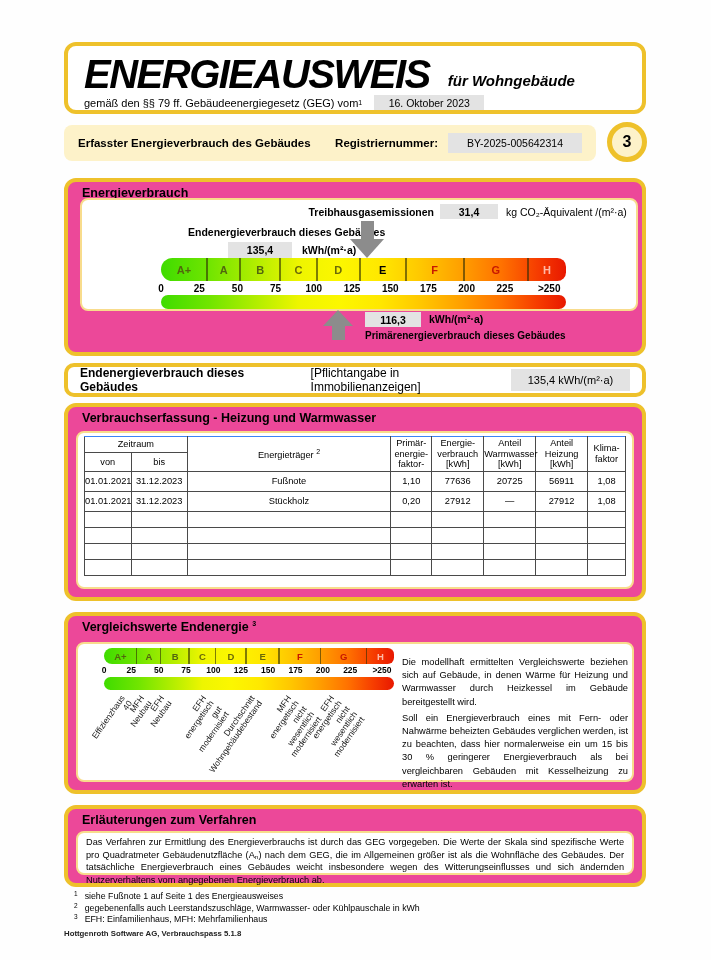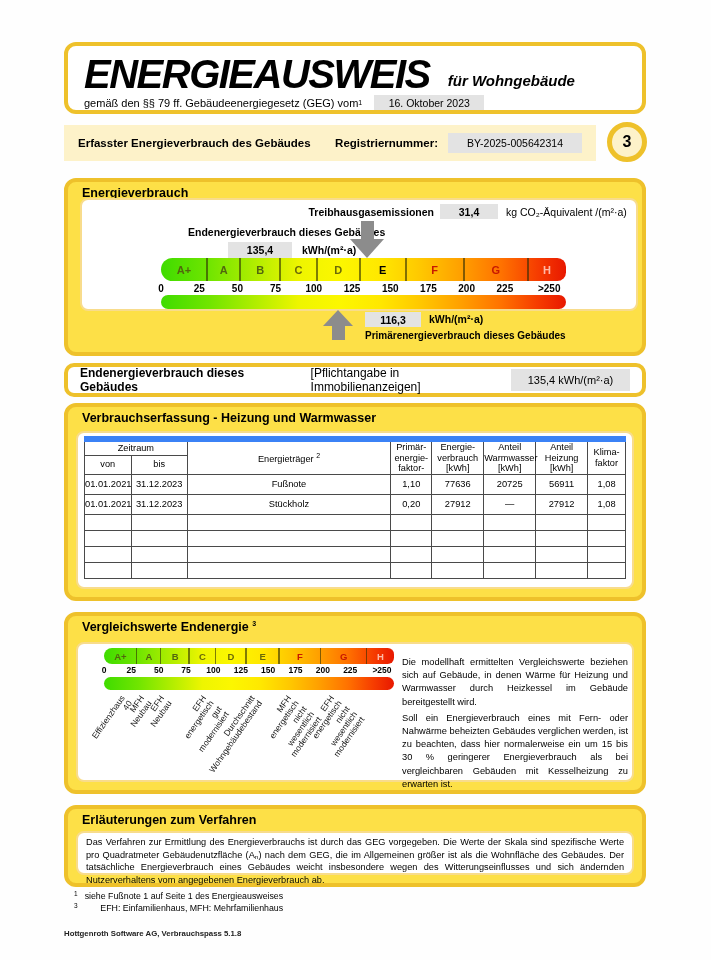--- a/index.html
+++ b/index.html
@@ -1,36 +1,36 @@
 <!DOCTYPE html>
 <html><head>
 <meta charset="utf-8">
 <style>
   html,body{margin:0;padding:0;}
   body{
     width:711px;height:960px;position:relative;background:#fefefe;
     font-family:"Liberation Sans",sans-serif;color:#000;overflow:hidden;
   }
-  .gold-box{position:absolute;border:4px solid #eec12b;border-radius:12px;background:#fde047;box-sizing:border-box;}
+  .gold-box{position:absolute;border:4px solid #eec12b;border-radius:12px;background:#ec4899;box-sizing:border-box;}
   .inner-panel{position:absolute;background:#fff;border:2px solid #f8dc8c;border-radius:8px;box-sizing:border-box;}
   .box-title{position:absolute;left:14px;top:4px;font-weight:bold;font-size:12.5px;}
   .value-box{background:#e3e3e3;display:flex;align-items:center;justify-content:center;font-weight:bold;}
   .prew{white-space:pre-line;}
   sup{font-size:7px;}
 
   
   #title-box{left:64px;top:42px;width:582px;height:72px;background:#fff;}
   #title-row{display:flex;align-items:flex-end;padding:8px 16px 0 16px;font-style:italic;}
   #main-title{font-size:40px;font-weight:bold;letter-spacing:-1.5px;line-height:1;margin:0;}
   #subtitle{font-size:15px;font-weight:bold;margin-left:18px;transform:translateY(-5px);}
   #law-row{padding:1px 16px 13px 16px;font-size:11px;display:flex;align-items:center;}
   #law-date{width:110px;height:15px;font-weight:normal;font-size:10.5px;margin-left:12px;}
 
   
-  #registry-band{position:absolute;left:64px;top:125px;width:532px;height:36px;background:#fdf2c9;border-radius:0;display:flex;align-items:center;padding:0 14px;box-sizing:border-box;}
+  #registry-band{position:absolute;left:64px;top:125px;width:532px;height:36px;background:#fdf2c9;border-radius:8px;display:flex;align-items:center;padding:0 14px;box-sizing:border-box;}
   #registry-title{font-weight:bold;font-size:11.5px;}
   #registry-label{font-weight:bold;font-size:11.5px;margin-left:auto;}
   #registry-value{width:134px;height:20px;font-weight:normal;font-size:10.5px;margin-left:10px;}
   #page-badge{position:absolute;left:607px;top:122px;width:40px;height:40px;border-radius:50%;border:5px solid #eec12b;background:#fdf2c9;box-sizing:border-box;display:flex;align-items:center;justify-content:center;font-weight:bold;font-size:16px;}
 
   
   #energy-box{left:64px;top:178px;width:582px;height:178px;}
   #energy-panel{left:12px;top:16px;width:558px;height:113px;}
   #ghg-label{position:absolute;left:120px;top:6px;width:232px;text-align:right;font-weight:bold;font-size:10.5px;}
   #ghg-value{position:absolute;left:358px;top:4px;width:58px;height:15px;font-size:10.5px;}
@@ -73,21 +73,21 @@
   #end-band{left:64px;top:363px;width:582px;height:34px;background:#fff;border-radius:10px;display:flex;align-items:center;padding:0 12px;box-sizing:border-box;}
   #end-band-title{font-weight:bold;font-size:12px;}
   #end-band-bracket{font-size:12px;margin-left:7px;}
   #end-band-value{margin-left:auto;width:120px;height:22px;font-weight:normal;font-size:11px;}
 
   
   #table-box{left:64px;top:403px;width:582px;height:198px;}
   #table-panel{left:8px;top:24px;width:558px;height:158px;padding:3px 6px 0 6px;box-sizing:border-box;}
   table{border-collapse:collapse;width:100%;table-layout:fixed;}
   th,td{border:1px solid #4a4a4a;font-weight:normal;text-align:center;padding:0;font-size:9.3px;line-height:1.15;}
-  thead tr:first-child th{border-top:6px solid #3b82f6;}
+  thead tr:first-child th{border-top:1px solid #3b82f6;}
   th{font-size:9.2px;}
   .h-row1{height:16px;}
   .h-row2{height:19px;}
   tbody tr{height:20px;}
   tbody tr.empty{height:16px;}
   #cb-row{display:flex;align-items:center;margin-top:4px;font-size:9.5px;}
   .cb{width:9px;height:9px;border:1.2px solid #777;display:inline-block;margin:0 6px 0 2px;background:#fff;}
 
   
   #compare-box{left:64px;top:612px;width:582px;height:182px;}
@@ -105,21 +105,21 @@
   #compare-text{position:absolute;left:324px;top:12px;width:226px;font-size:9.3px;text-align:justify;line-height:1.42;}
   #compare-text p{margin:0 0 3px 0;}
 
   
   #explain-box{left:64px;top:805px;width:582px;height:82px;}
   #explain-panel{left:8px;top:22px;width:558px;height:44px;padding:3px 8px;box-sizing:border-box;}
   #explain-text{font-size:9.2px;line-height:1.38;text-align:justify;}
 
   
   #footnotes{position:absolute;left:74px;top:891px;font-size:8.8px;}
-  .fn{margin-bottom:1.5px;display:flex;justify-content:space-between;}
+  .fn{margin-bottom:1.5px;display:flex;}
   .fn-marker{font-size:6.5px;vertical-align:top;margin-right:7px;transform:translateY(-1px);}
   #footer-text{position:absolute;left:64px;top:929px;font-size:7.8px;color:#222;font-weight:bold;}
 </style>
 </head>
 <body>
 
 <div class="gold-box" id="title-box">
   <div id="title-row">
     <h1 id="main-title">ENERGIEAUSWEIS</h1>
     <span id="subtitle">für Wohngebäude</span>
@@ -391,17 +391,21 @@
     <div id="explain-text">Das Verfahren zur Ermittlung des Energieverbrauchs ist durch das GEG vorgegeben. Die Werte der Skala sind spezifische Werte pro Quadratmeter Gebäudenutzfläche (Aₙ) nach dem GEG, die im Allgemeinen größer ist als die Wohnfläche des Gebäudes. Der tatsächliche Energieverbrauch eines Gebäudes weicht insbesondere wegen des Witterungseinflusses und sich ändernden Nutzerverhaltens vom angegebenen Energieverbrauch ab.</div>
   </div>
 </div>
 
 <div id="footnotes">
     <div class="fn">
       <span class="fn-marker">1</span>
       <span>siehe Fußnote 1 auf Seite 1 des Energieausweises</span>
     </div>
     <div class="fn">
+      <span class="fn-marker">2</span>
+      <span>gegebenenfalls auch Leerstandszuschläge, Warmwasser- oder Kühlpauschale in kWh</span>
+    </div>
+    <div class="fn">
       <span class="fn-marker">3</span>
       <span>EFH: Einfamilienhaus, MFH: Mehrfamilienhaus</span>
     </div>
   </div>
 <div id="footer-text">Hottgenroth Software AG, Verbrauchspass 5.1.8</div>
 
 </body></html>

